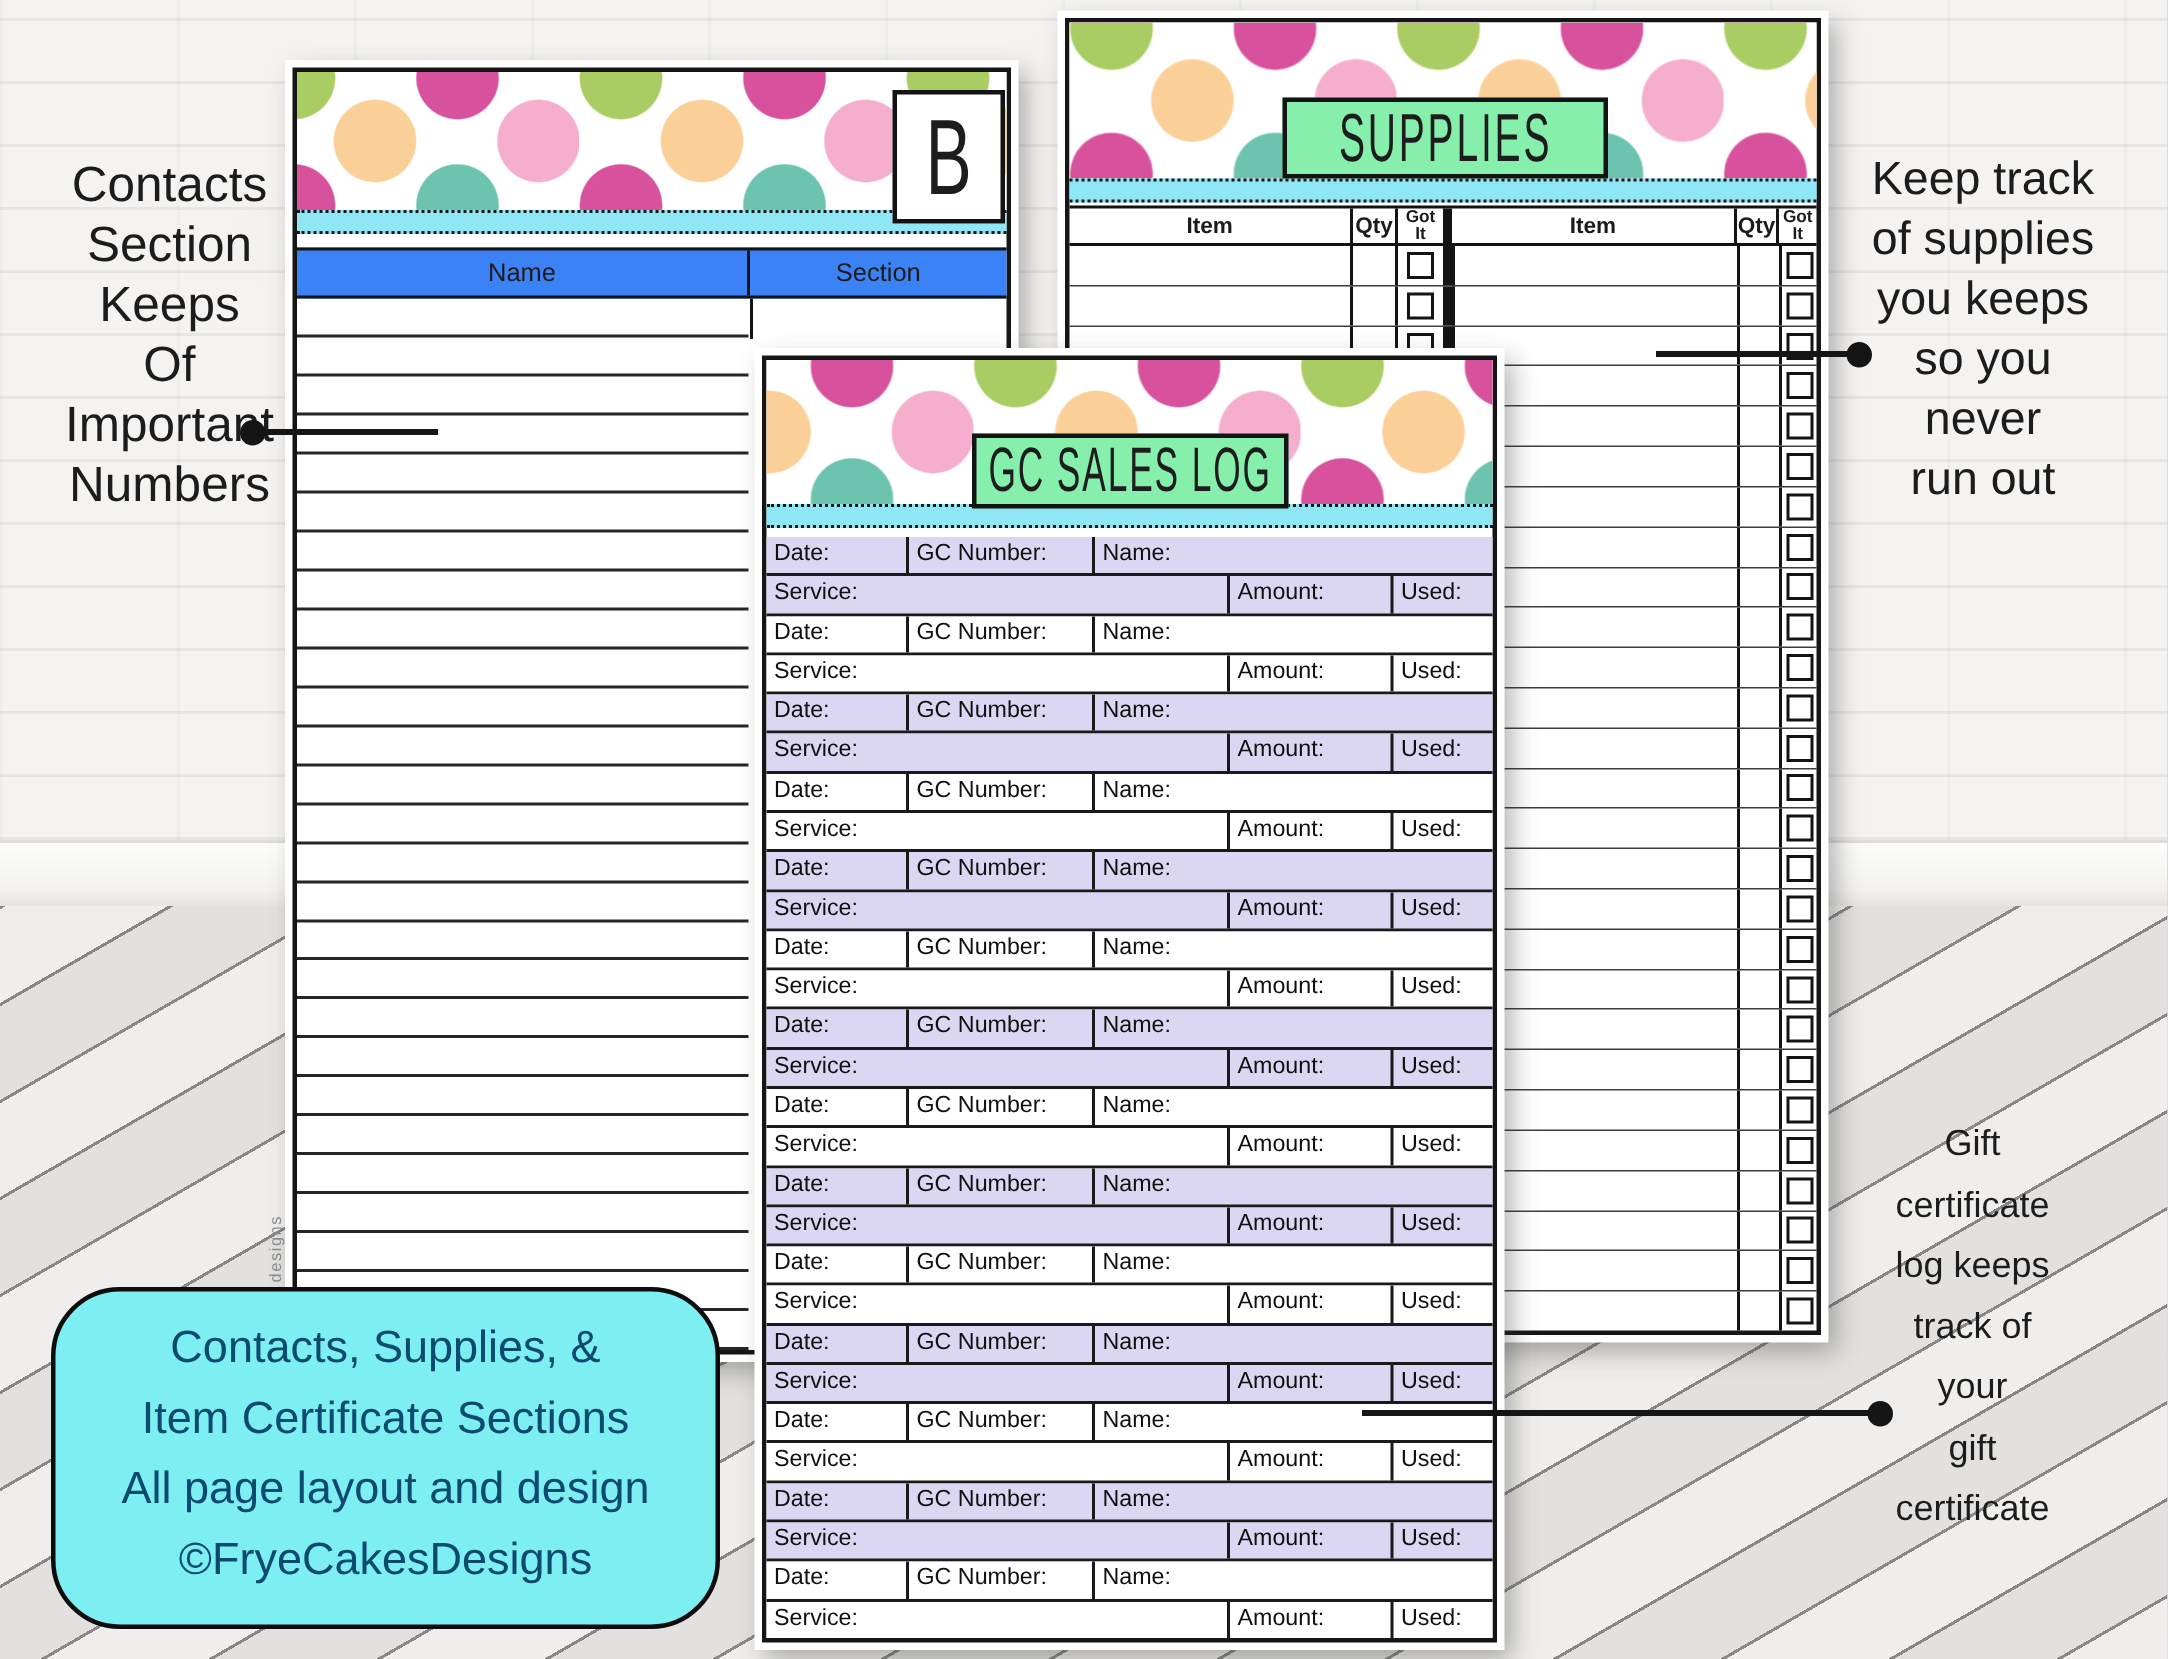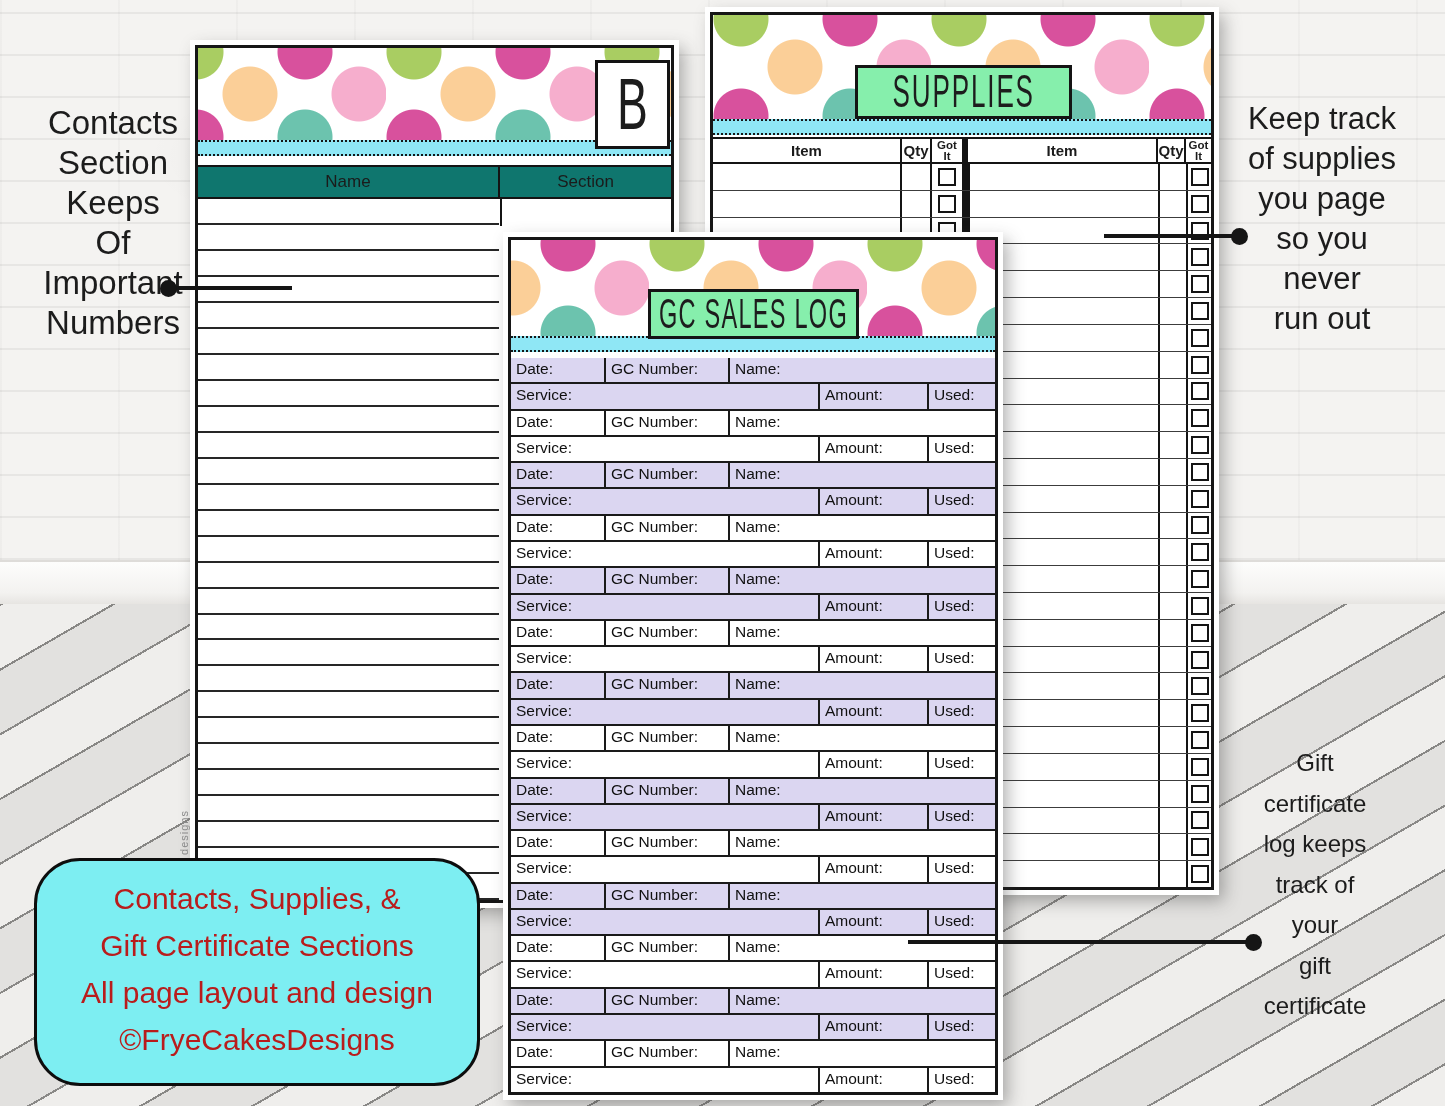--- a/index.html
+++ b/index.html
@@ -50,21 +50,21 @@
           border-top:2px dotted #161616;border-bottom:2px dotted #161616;}
   .contacts .stripe{top:92px;}
   .supplies .stripe{top:104px;}
   .gc .stripe{top:96px;}
 
   .title-box{position:absolute;background:#86efac;border:3px solid #141414;z-index:3;
              display:flex;align-items:center;justify-content:center;overflow:hidden;}
   .skinny{display:inline-block;white-space:nowrap;line-height:1;font-weight:400;color:#1d1d1d;}
 
   
-  .c-header{position:absolute;top:117px;left:0;right:0;height:30px;background:#0f766e;
+  .c-header{position:absolute;top:117px;left:0;right:0;height:30px;background:#3b82f6;
             border-top:2px solid #141414;border-bottom:2px solid #141414;display:flex;}
   .c-h-name{width:300px;border-right:2px solid #141414;display:flex;align-items:center;justify-content:center;font-size:17px;}
   .c-h-number{flex:1;display:flex;align-items:center;justify-content:center;font-size:17px;}
   .c-rows{position:absolute;top:151px;left:0;width:301px;bottom:0;display:flex;flex-direction:column;}
   .c-row{flex:1;border-bottom:2px solid #262626;}
   .c-divider-stub{position:absolute;top:151px;left:302px;width:2px;height:27px;background:#141414;}
   .b-tab{position:absolute;left:397px;top:12px;width:69px;height:83px;background:#fff;
          border:3px solid #131313;display:flex;align-items:center;justify-content:center;z-index:3;}
   .b-letter{font-size:70px;transform:scale(.66,1.02);}
 
@@ -104,21 +104,21 @@
   .note{position:absolute;z-index:5;text-align:center;color:#1c1c1c;}
   .note-left{left:8px;top:103px;width:210px;font-size:33px;line-height:40px;}
   .note-supplies{left:1222px;top:99px;width:200px;font-size:31px;line-height:40px;}
   .note-gc{left:1215px;top:743px;width:200px;font-size:24px;line-height:40.5px;}
 
   .a-line{position:absolute;height:3.5px;background:#151515;z-index:5;}
   .a-dot{position:absolute;width:17px;height:17px;border-radius:50%;background:#151515;z-index:5;}
 
   .caption{position:absolute;left:34px;top:858px;width:440px;height:208px;z-index:6;
            background:#7deef2;border:3px solid #0d0d0d;border-radius:46px;
-           text-align:center;font-size:30px;line-height:47px;font-weight:500;padding-top:14px;color:#b91c1c;}
+           text-align:center;font-size:30px;line-height:47px;font-weight:500;padding-top:14px;color:#0c4a6e;}
 
   .watermark{position:absolute;left:178px;top:810px;z-index:2;font-size:11px;color:#8b8b8b;
              writing-mode:vertical-rl;transform:rotate(180deg);letter-spacing:1px;}
 </style>
 </head>
 <body>
 
 <div class="stage">
   <div class="bg-wall"></div>
   <div class="bg-baseboard"></div>
@@ -696,21 +696,21 @@
       <div>Contacts</div>
       <div>Section</div>
       <div>Keeps</div>
       <div>Of</div>
       <div>Important</div>
       <div>Numbers</div>
     </div>
   <div class="note note-supplies">
       <div>Keep track</div>
       <div>of supplies</div>
-      <div>you page</div>
+      <div>you keeps</div>
       <div>so you</div>
       <div>never</div>
       <div>run out</div>
     </div>
   <div class="note note-gc">
       <div>Gift</div>
       <div>certificate</div>
       <div>log keeps</div>
       <div>track of</div>
       <div>your</div>
@@ -722,17 +722,17 @@
   <div class="a-dot" style="left:160px;top:280px;"></div>
   <div class="a-line" style="left:1104px;top:234px;width:136px;"></div>
   <div class="a-dot" style="left:1231px;top:228px;"></div>
   <div class="a-line" style="left:908px;top:940px;width:345px;"></div>
   <div class="a-dot" style="left:1245px;top:934px;"></div>
 
   <div class="watermark">designs</div>
 
   <div class="caption">
       <div>Contacts, Supplies, &amp;</div>
-      <div>Gift Certificate Sections</div>
+      <div>Item Certificate Sections</div>
       <div>All page layout and design</div>
       <div>©FryeCakesDesigns</div>
     </div>
 </div>
 
 </body></html>

